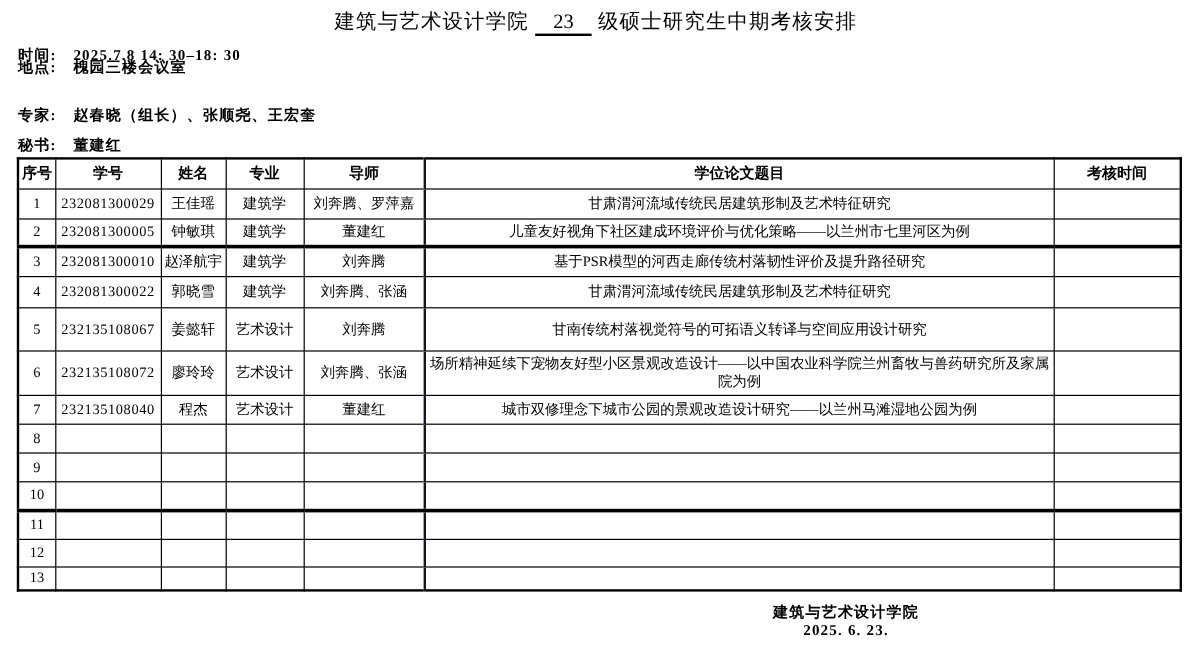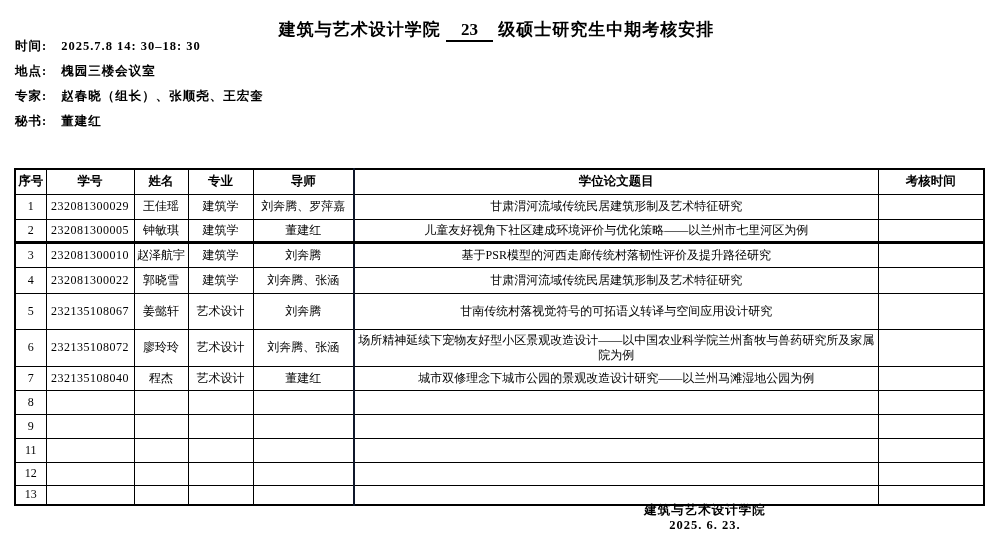--- a/index.html
+++ b/index.html
@@ -4,47 +4,46 @@
 <style>
   html, body { margin: 0; padding: 0; }
   body {
     width: 993px; height: 540px;
     background: #ffffff; color: #000000;
     font-family: "Liberation Serif", "DejuVu Serif", serif;
     font-family: "Liberation Serif", "DejaVu Serif", serif;
     position: relative; overflow: hidden;
   }
   .doc-title {
-    position: absolute; top: 18px; left: 0; width: 100%;
-    text-align: center; font-size: 17px; font-weight: bold;
+    position: absolute; top: 6px; left: 0; width: 100%;
+    text-align: center; font-size: 17px; font-weight: normal;
     letter-spacing: 1px;
   }
   .doc-title .grade-underline {
     display: inline-block;
     border-bottom: 2px solid #000;
     padding: 0 15px;
     letter-spacing: 0;
   }
   .info-line {
     position: absolute; left: 15px;
     font-size: 12.5px; font-weight: bold;
     letter-spacing: 1px; white-space: nowrap;
   }
   .info-time      { top: 38px; }
-  .info-place     { top: 63px; text-align: center; }
+  .info-place     { top: 48px; text-align: center; }
   .info-experts   { top: 88px; text-align: center; }
   .info-secretary { top: 113px; }
   .info-line .lbl { margin-right: 14px; }
 
   table.doc-table {
     position: absolute; left: 14px; top: 131px;
     width: 969px;
     border-collapse: collapse; table-layout: fixed;
     border: 2px solid #000;
-    margin-top: 37px;
   }
   .doc-table th, .doc-table td {
     border: 1px solid #000;
     text-align: center; vertical-align: middle;
     padding: 0 2px;
     font-size: 12px;
     line-height: 15px;
     overflow: hidden;
     font-weight: normal;
   }
@@ -177,20 +176,29 @@
     </tr>
     <tr style="height:24px">
       <td>9</td>
       <td class="cell-id"></td>
       <td></td>
       <td></td>
       <td></td>
       <td class="col-thesis"></td>
       <td></td>
     </tr>
+    <tr style="height:24px" class="pagebreak">
+      <td>10</td>
+      <td class="cell-id"></td>
+      <td></td>
+      <td></td>
+      <td></td>
+      <td class="col-thesis"></td>
+      <td></td>
+    </tr>
     <tr style="height:24px">
       <td>11</td>
       <td class="cell-id"></td>
       <td></td>
       <td></td>
       <td></td>
       <td class="col-thesis"></td>
       <td></td>
     </tr>
     <tr style="height:23px">

